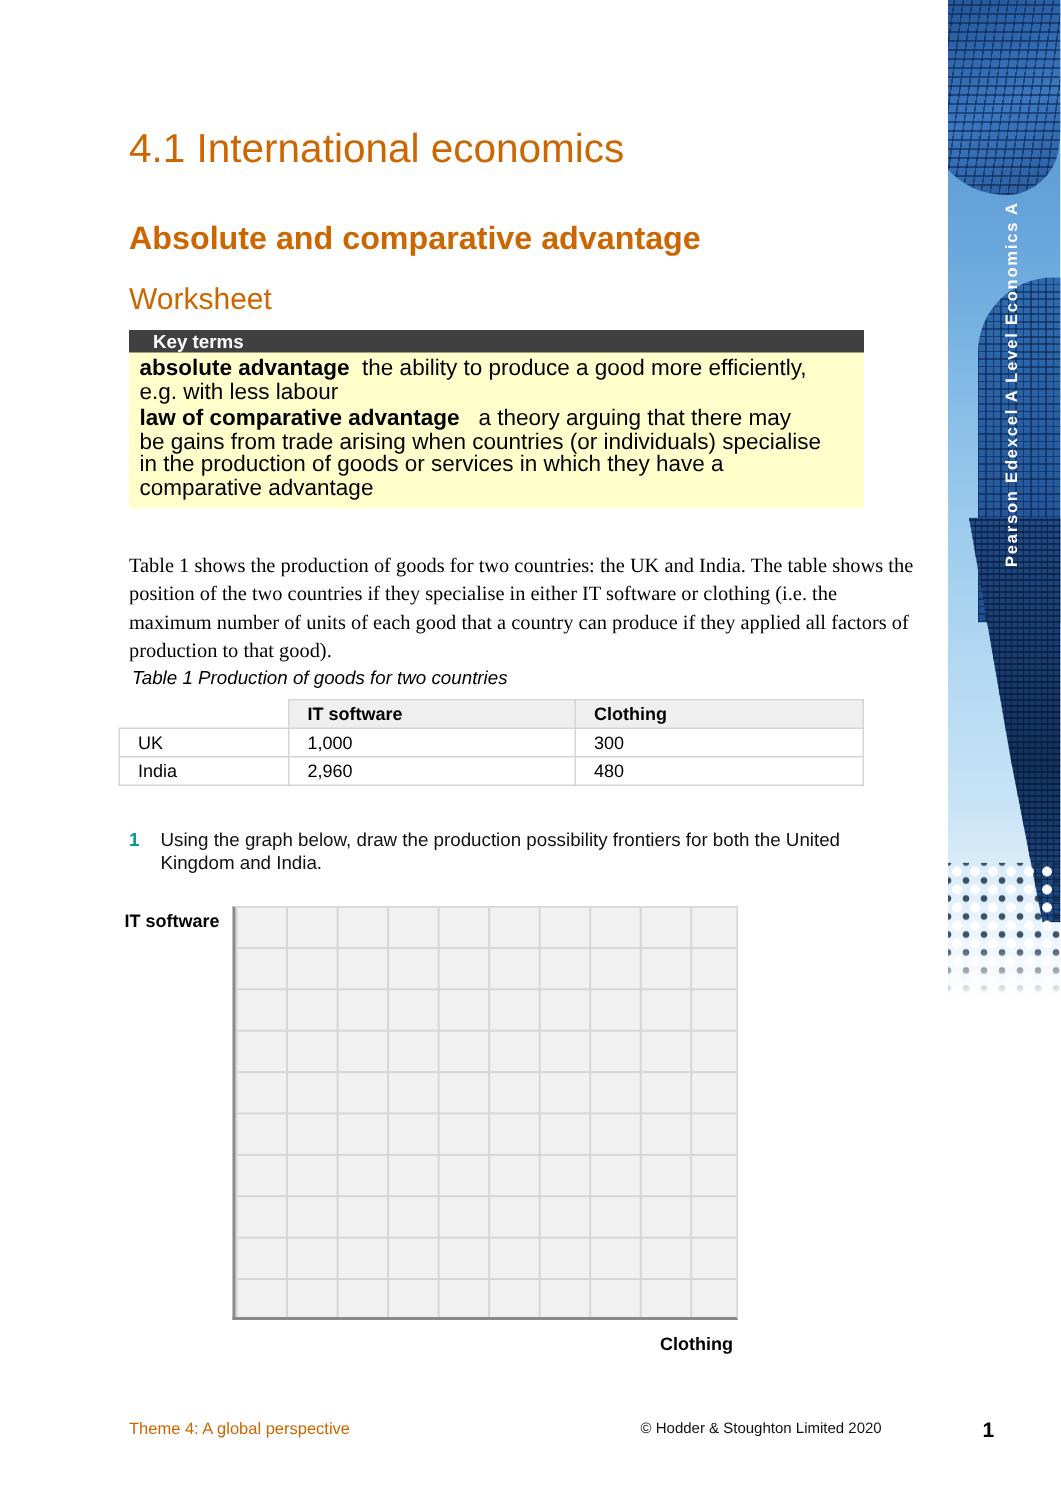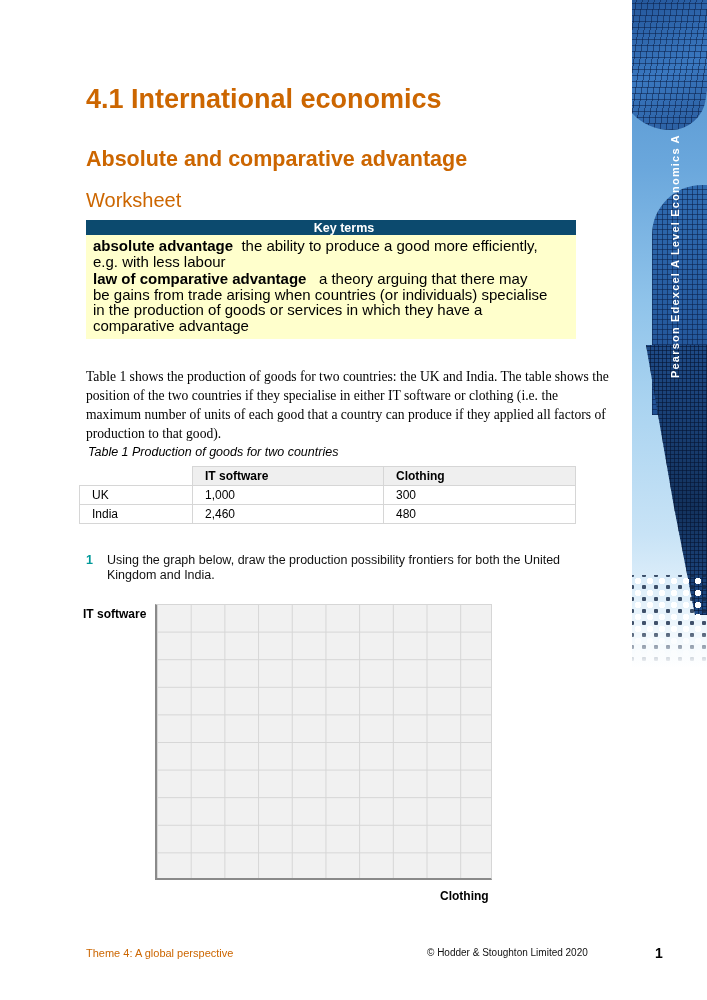--- a/index.html
+++ b/index.html
@@ -45,26 +45,26 @@
     -webkit-mask-image: linear-gradient(180deg, #000 0%, #000 60%, transparent 100%);
     mask-image: linear-gradient(180deg, #000 0%, #000 60%, transparent 100%);
   }
   .sidebar-text {
     position: absolute; left: 669px; top: 378px;
     transform-origin: 0 0; transform: rotate(-90deg);
     color: #ffffff; font-weight: bold; font-size: 11px; letter-spacing: 1.2px;
     white-space: nowrap;
   }
 
-  .h1 { position: absolute; left: 86px; top: 84px; font-size: 27px; font-weight: bold; color: #cc6600; }
+  .h1 { position: absolute; left: 86px; top: 84px; font-size: 27px; font-weight: normal; color: #cc6600; }
   .h2 { position: absolute; left: 86px; top: 147px; font-size: 21.5px; font-weight: bold; color: #cc6600; }
   .h3 { position: absolute; left: 86px; top: 189px; font-size: 20px; color: #cc6600; }
 
   .keyterms { position: absolute; left: 86px; top: 220px; width: 490px; background: #ffffcc; }
-  .kt-head { background: #0c4a6e; color: #fff; font-weight: bold; font-size: 12.5px; padding: 1px 0 1px 26px; height: 15px; line-height: 14px; text-align: center; }
+  .kt-head { background: #404040; color: #fff; font-weight: bold; font-size: 12.5px; padding: 1px 0 1px 16px; height: 15px; line-height: 14px; }
   .kt-body { padding: 3px 28px 4px 7px; font-size: 15px; line-height: 15.5px; }
   .kt-item { margin-bottom: 2px; }
   .kt-term { font-weight: bold; }
 
   .para { position: absolute; left: 86px; top: 367px; width: 530px; font-family: "Liberation Serif", serif; font-size: 13.6px; line-height: 19px; }
   .caption { position: absolute; left: 88px; top: 445px; font-style: italic; font-size: 12.5px; }
 
   table.t1 { position: absolute; left: 79px; top: 466px; width: 497px; border-collapse: collapse; font-size: 12px; }
   table.t1 td, table.t1 th { height: 19px; padding: 0 12px; text-align: left; font-weight: normal; border: 1px solid #d6d6d6; }
   table.t1 th { background: #efefef; font-weight: bold; }
@@ -130,21 +130,21 @@
     <th>IT software</th>
     <th>Clothing</th>
   </tr>
   <tr>
     <td class="c0">UK</td>
     <td class="c1">1,000</td>
     <td>300</td>
   </tr>
   <tr>
     <td class="c0">India</td>
-    <td class="c1">2,460</td>
+    <td class="c1">2,960</td>
     <td>480</td>
   </tr>
 </tbody>
   </table>
 
 <div class="q">
   <span class="qnum">1</span>
   <span class="qtext">Using the graph below, draw the production possibility frontiers for both the United Kingdom and India.</span>
 </div>
 

